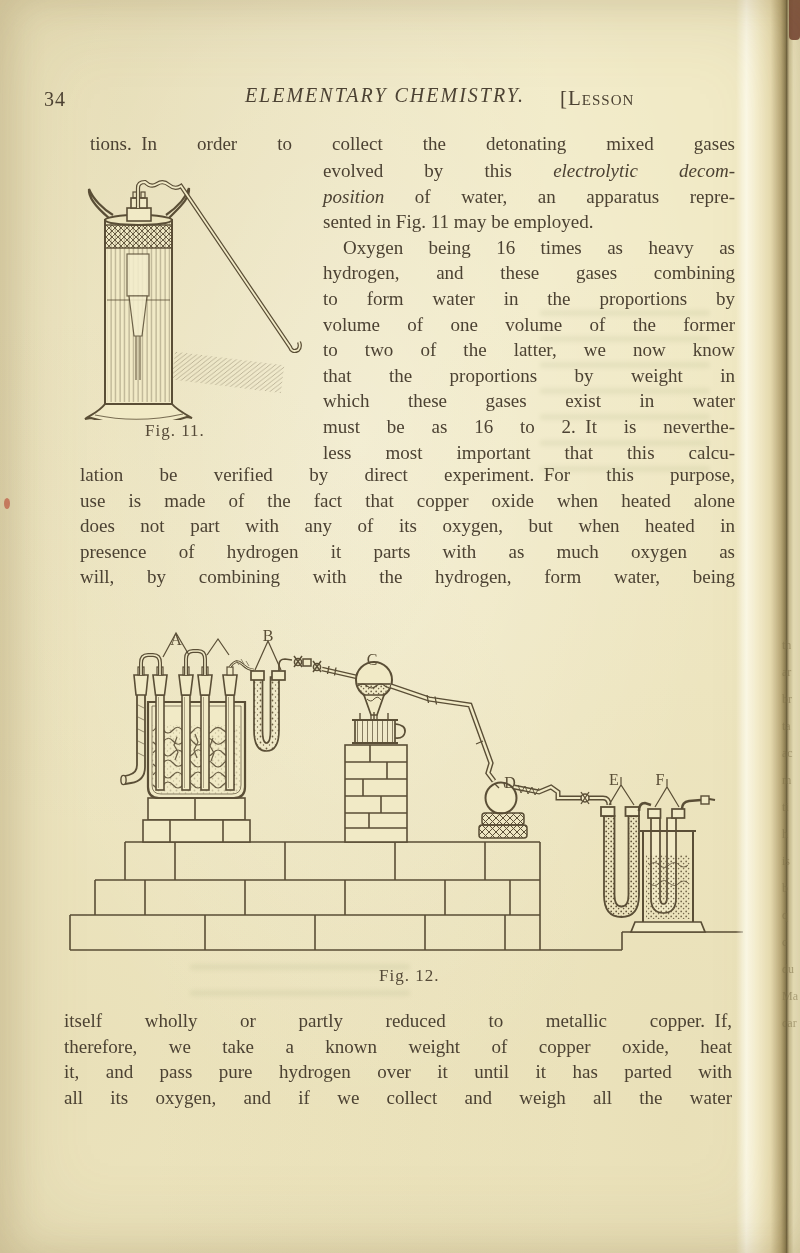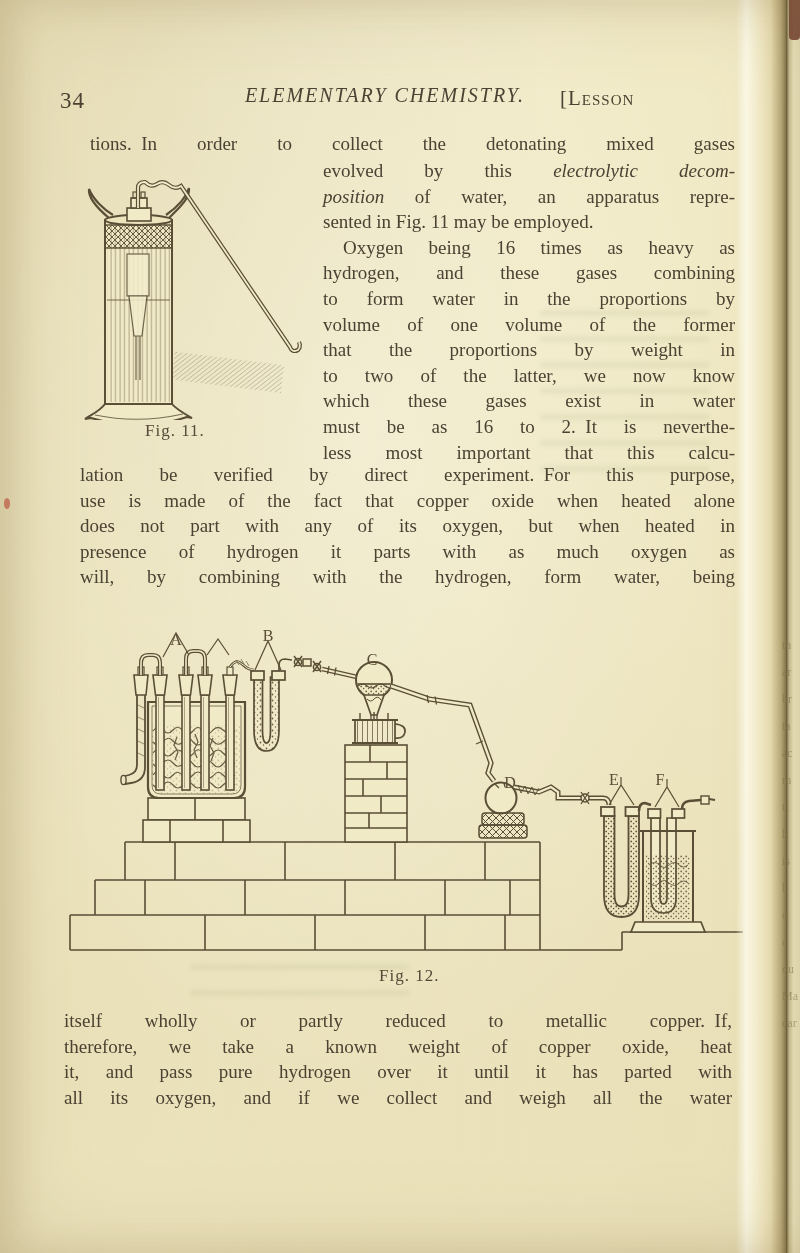--- a/index.html
+++ b/index.html
@@ -9,21 +9,21 @@
     background-image:
       radial-gradient(ellipse at 45% 35%, rgba(255,255,255,.28), transparent 60%),
       radial-gradient(ellipse at 85% 90%, rgba(190,170,110,.16), transparent 55%),
       radial-gradient(ellipse at 10% 85%, rgba(185,165,105,.14), transparent 50%),
       radial-gradient(ellipse at 15% 8%,  rgba(170,150,95,.15),  transparent 45%);
     font-family:"Liberation Serif", serif; color:#4c4233;
   }
   .vignette{position:absolute;inset:0;pointer-events:none;
     box-shadow:inset 0 0 90px rgba(130,105,55,.20), inset 14px 0 32px rgba(130,105,55,.16);}
   
-  .pageno{position:absolute;left:60px;top:88px;font-size:23px;letter-spacing:1px;}
+  .pageno{position:absolute;left:44px;top:88px;font-size:20px;letter-spacing:1px;}
   .running-title{position:absolute;left:185px;top:84px;width:400px;text-align:center;
     font-style:italic;font-size:20px;letter-spacing:2px;}
   .lesson{position:absolute;left:560px;top:86px;font-size:21px;font-variant:small-caps;letter-spacing:1px;}
   .jblock{position:absolute;font-size:19px;line-height:25.6px;}
   .jblock .ln{text-align:justify;text-align-last:justify;height:25.6px;overflow:visible;}
   .jblock .ln.last{text-align-last:left;}
   .jblock .ln.indent{text-indent:20px;}
   .caption{position:absolute;font-size:17px;letter-spacing:1px;text-align:left;color:#554a38;}
   em{}
   
@@ -56,22 +56,22 @@
   </div>
 
   <div class="jblock" style="left:323px;top:158px;width:412px;">
     <div class="ln"><span>evolved by this </span><em>electrolytic decom-</em></div>
     <div class="ln"><em>position</em><span> of water, an apparatus repre-</span></div>
     <div class="ln last">sented in Fig. 11 may be employed.</div>
     <div class="ln indent">Oxygen being 16 times as heavy as</div>
     <div class="ln">hydrogen, and these gases combining</div>
     <div class="ln">to form water in the proportions by</div>
     <div class="ln">volume of one volume of the former</div>
+    <div class="ln">to two of the latter, we now know</div>
     <div class="ln">that the proportions by weight in</div>
-    <div class="ln">to two of the latter, we now know</div>
     <div class="ln">which these gases exist in water</div>
     <div class="ln">must be as 16 to 2. It is neverthe-</div>
     <div class="ln">less most important that this calcu-</div>
   </div>
 
   <svg style="position:absolute;left:55px;top:168px;" width="250" height="252" viewBox="0 0 250 252">
     <defs>
       <pattern id="vlines" width="4.5" height="8" patternUnits="userSpaceOnUse">
         <line x1="2" y1="0" x2="2" y2="8" stroke="#5a4e36" stroke-width="0.9" opacity="0.55"></line>
       </pattern>

